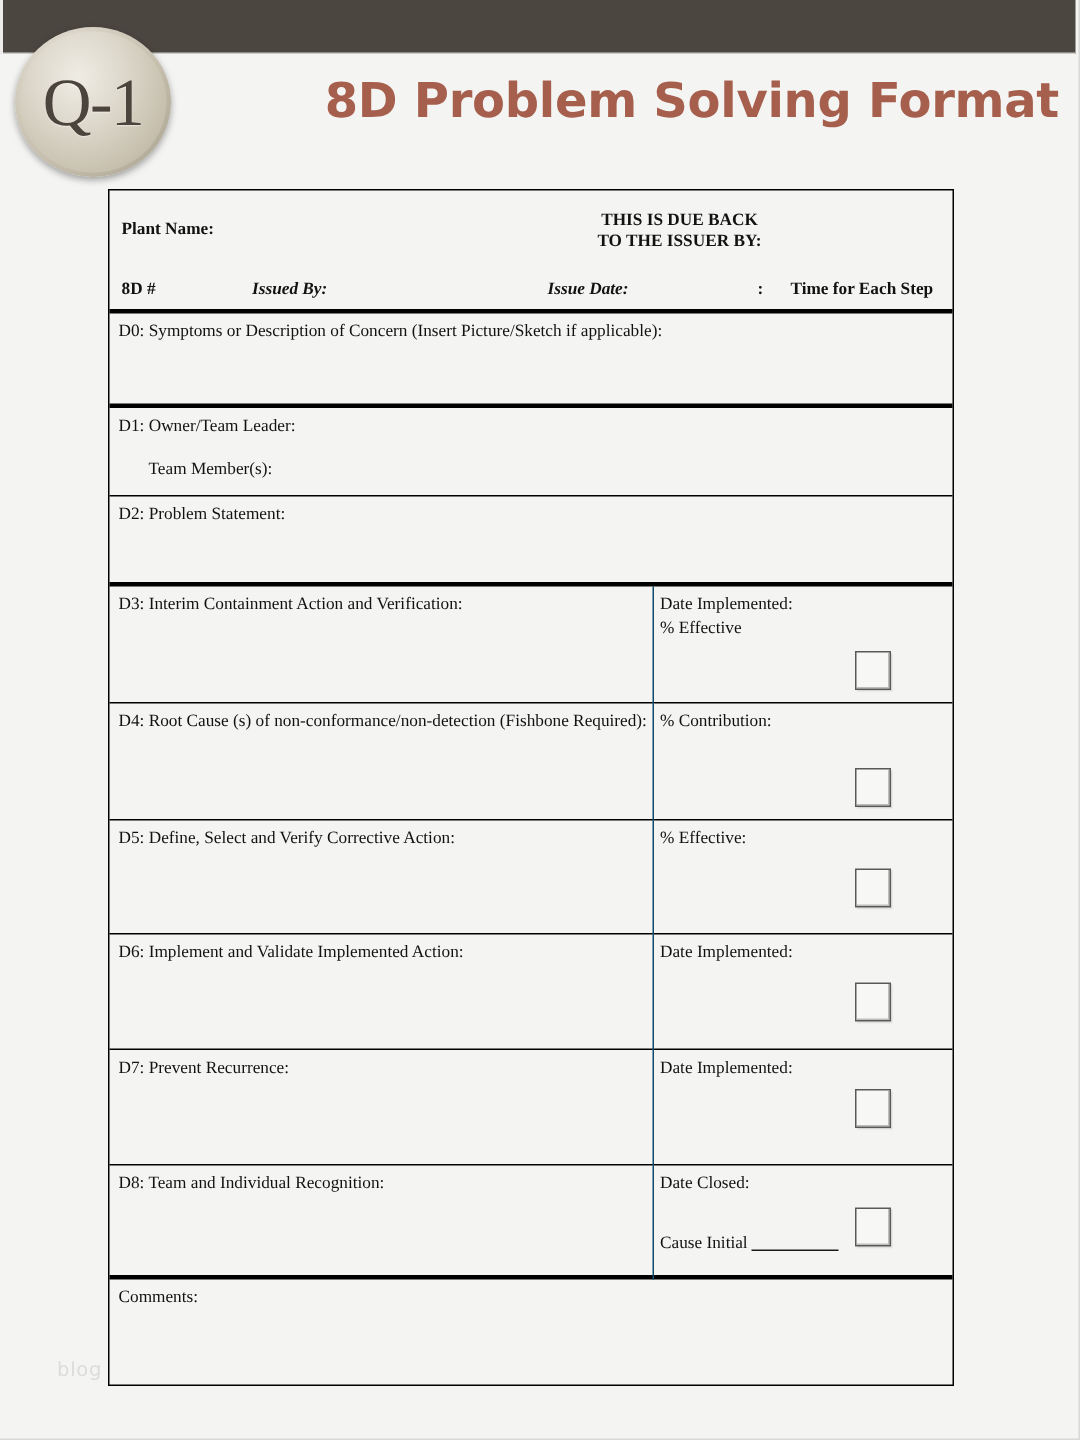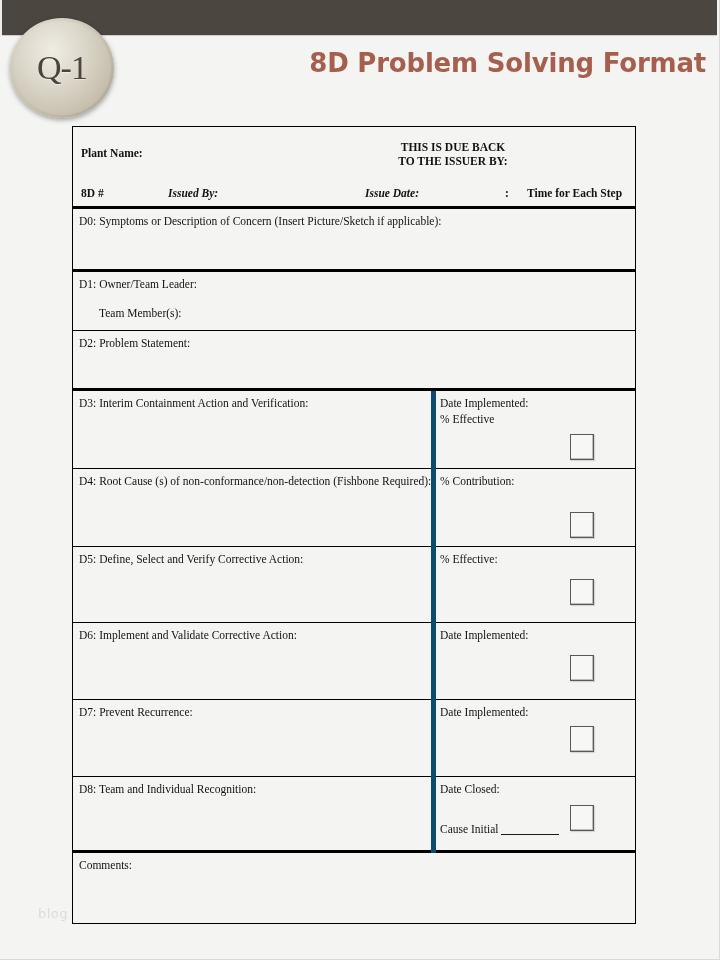--- a/index.html
+++ b/index.html
@@ -42,36 +42,36 @@
     z-index: 5;
   }
   .logo-inner {
     position: absolute; inset: 3px;
     border-radius: 50%;
     background: radial-gradient(ellipse at 40% 32%, #efece4 0%, #ded9cd 35%, #c9c2b1 70%, #b3ab99 100%);
     display: flex; align-items: center; justify-content: center;
   }
   .logo-text {
     font-family: "Liberation Serif", serif;
-    font-size: 34px;
+    font-size: 45px;
     color: #4a443c;
     letter-spacing: -1px;
     line-height: 1;
     text-shadow: 0 1px 1px rgba(255,255,255,0.5);
   }
 
   .page-title {
     position: absolute;
     left: 0; top: 48px;
     width: 712px;
     text-align: right;
     padding-right: 6px;
     font-family: "DejaVu Sans", sans-serif;
     font-weight: bold;
-    font-size: 26px;
+    font-size: 32px;
     color: #a65f4d;
     letter-spacing: -0.2px;
   }
 
   .watermark {
     position: absolute;
     left: 38px; top: 906px;
     font-family: "DejaVu Sans", sans-serif;
     font-size: 13px;
     color: #dcdcd9;
@@ -81,21 +81,21 @@
   
   .form {
     position: absolute;
     left: 72px; top: 126px;
     width: 564px;
     border: 1px solid #000;
     background: #f4f4f3;
   }
   .row { position: relative; display: flex; }
   .cellL, .cellR { position: relative; }
-  .cellL { width: 363px; border-right: 5px solid #0c4a6e; }
+  .cellL { width: 363px; border-right: 1px solid #0c4a6e; }
   .cellR { width: 199px; }
   .full { width: 562px; }
 
   .thin   { border-bottom: 1px solid #000; }
   .thick  { border-bottom: 3px solid #000; }
 
   .lbl {
     position: absolute;
     font-family: "Liberation Serif", serif;
     font-size: 11.5px;
@@ -201,21 +201,21 @@
         <div class="lbl" style="left:6px; top:6px;">D5: Define, Select and Verify Corrective Action:</div>
       </div>
       <div class="cellR" style="height:76px;">
         <div class="lbl" style="left:4px; top:6px;">% Effective:</div>
         <div class="chk" style="left:134px; top:32px;"></div>
       </div>
     </div>
 
     <div class="row thin" style="height:77px;">
       <div class="cellL" style="height:77px;">
-        <div class="lbl" style="left:6px; top:6px;">D6: Implement and Validate Corrective Action:</div>
+        <div class="lbl" style="left:6px; top:6px;">D6: Implement and Validate Implemented Action:</div>
       </div>
       <div class="cellR" style="height:77px;">
         <div class="lbl" style="left:4px; top:6px;">Date Implemented:</div>
         <div class="chk" style="left:134px; top:32px;"></div>
       </div>
     </div>
 
     <div class="row thin" style="height:77px;">
       <div class="cellL" style="height:77px;">
         <div class="lbl" style="left:6px; top:6px;">D7: Prevent Recurrence:</div>

